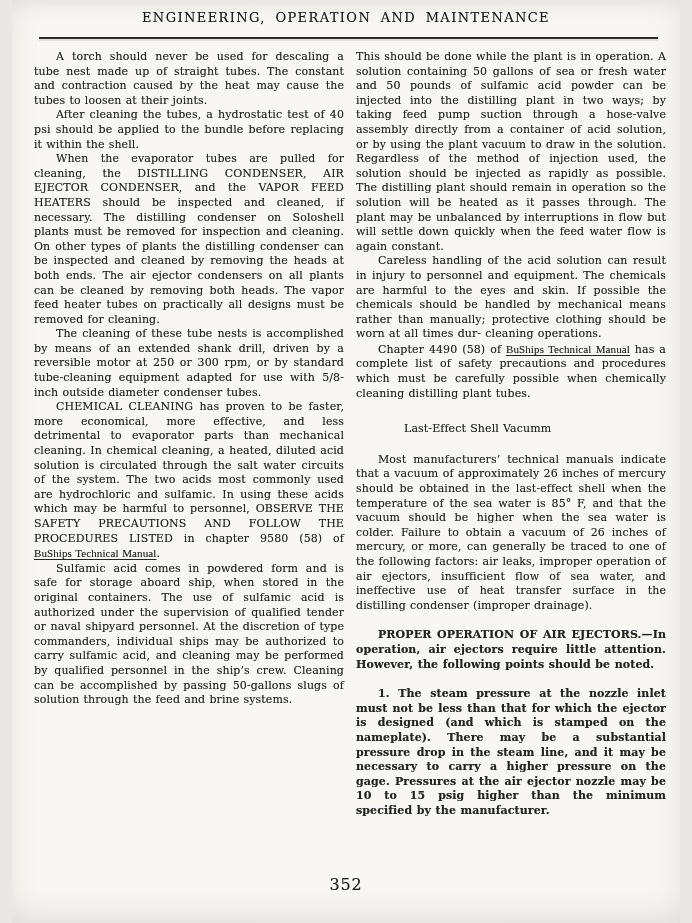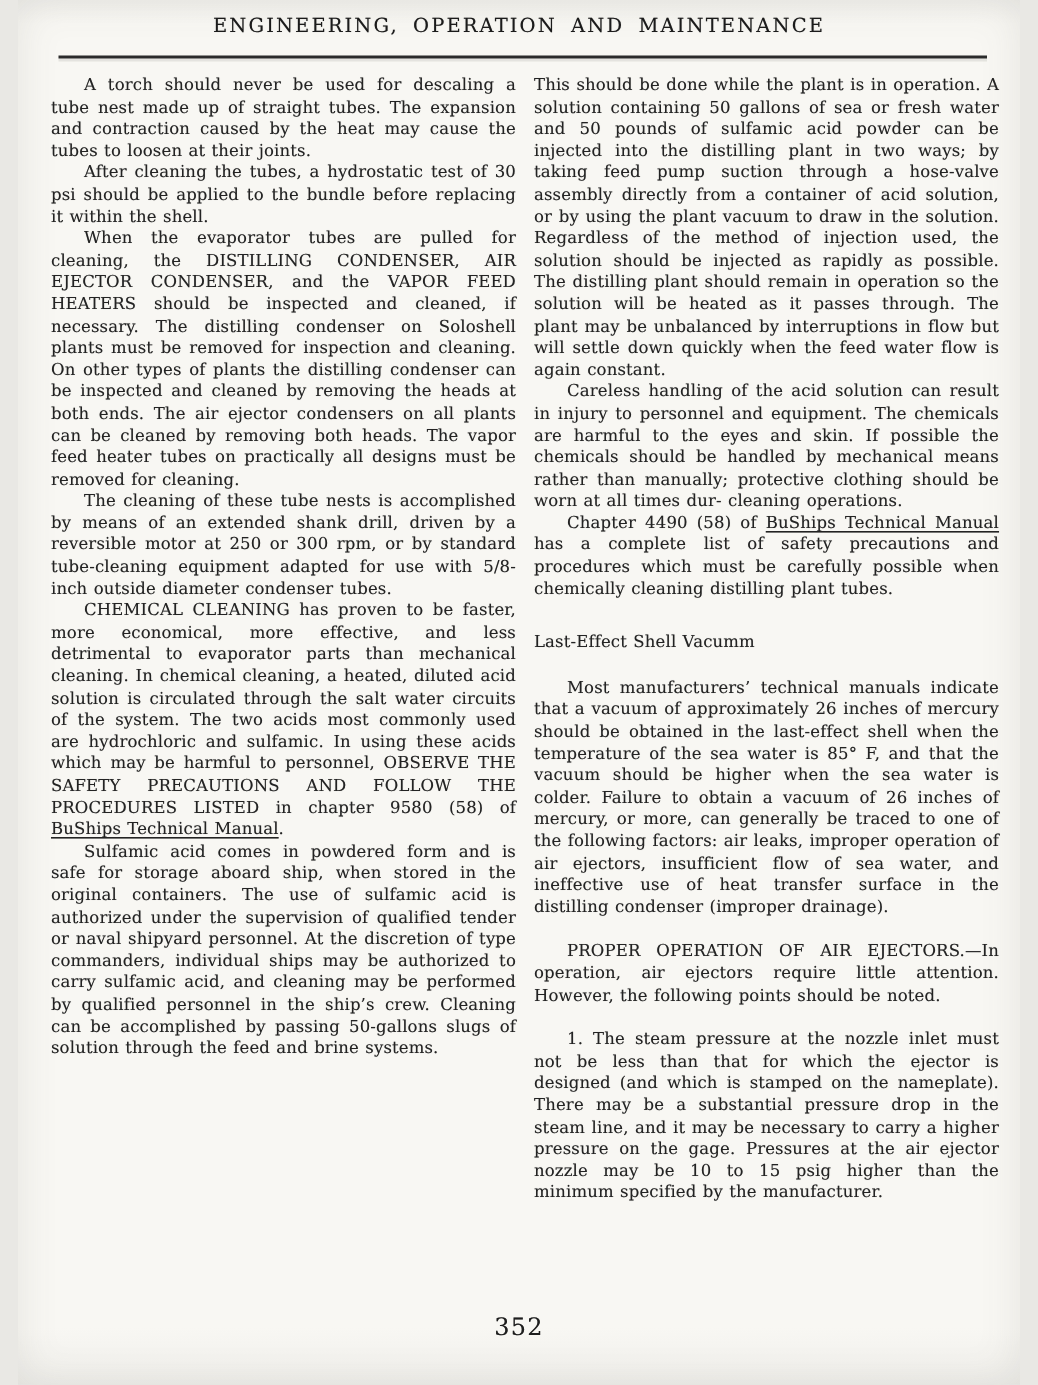--- a/index.html
+++ b/index.html
@@ -32,42 +32,42 @@
   .col {
     flex:1 1 0;
     font-size:11px; line-height:14.6px;
     text-align:justify;
     letter-spacing:0.1px; word-spacing:0.6px;
     color:#232323;
     text-shadow:0 0 0.45px rgba(20,20,20,0.38);
   }
   .col p { margin:0; text-indent:22px; }
   .col p.no-indent { text-indent:0; }
-  .col p.gap { margin-top:15px; }
-  .col p.subheading { text-indent:0; margin-top:21px; margin-bottom:16px; }
-  .u { text-decoration:underline; text-underline-offset:2px; }
+  .col p.gap { margin-top:15px;font-weight:bold; }
+  .col p.subheading { text-indent:0; margin-top:21px; margin-bottom:16px;margin-left:48px; }
+  .u { text-decoration:underline; text-underline-offset:2px;font-family:Liberation Serif, serif; }
   .page-number {
     position:absolute; bottom:29px; left:0; right:0;
     text-align:center;
     font-size:16px; letter-spacing:0.8px;
     color:#1e1e1e;
     text-shadow:0 0 0.4px rgba(0,0,0,0.4);
   }
 </style>
 </head>
 <body>
 
 <div class="page">
   <div class="header-title">ENGINEERING, OPERATION AND MAINTENANCE</div>
   <div class="header-rule"></div>
 
   <div class="columns">
     <div class="col">
-        <p><span>A torch should never be used for descaling a tube nest made up of straight tubes. The expansion and contraction caused by the heat may cause the tubes to loosen at their joints.</span></p>
-        <p><span>After cleaning the tubes, a hydrostatic test of 30 psi should be applied to the bundle before replacing it within the shell.</span></p>
+        <p><span>A torch should never be used for descaling a tube nest made up of straight tubes. The constant and contraction caused by the heat may cause the tubes to loosen at their joints.</span></p>
+        <p><span>After cleaning the tubes, a hydrostatic test of 40 psi should be applied to the bundle before replacing it within the shell.</span></p>
         <p><span>When the evaporator tubes are pulled for cleaning, the DISTILLING CONDENSER, AIR EJECTOR CONDENSER, and the VAPOR FEED HEATERS should be inspected and cleaned, if necessary. The distilling condenser on Soloshell plants must be removed for inspection and cleaning. On other types of plants the distilling condenser can be inspected and cleaned by removing the heads at both ends. The air ejector condensers on all plants can be cleaned by removing both heads. The vapor feed heater tubes on practically all designs must be removed for cleaning.</span></p>
         <p><span>The cleaning of these tube nests is accomplished by means of an extended shank drill, driven by a reversible motor at 250 or 300 rpm, or by standard tube-cleaning equipment adapted for use with 5/8-inch outside diameter condenser tubes.</span></p>
         <p><span>CHEMICAL CLEANING has proven to be faster, more economical, more effective, and less detrimental to evaporator parts than mechanical cleaning. In chemical cleaning, a heated, diluted acid solution is circulated through the salt water circuits of the system. The two acids most commonly used are hydrochloric and sulfamic. In using these acids which may be harmful to personnel, OBSERVE THE SAFETY PRECAUTIONS AND FOLLOW THE PROCEDURES LISTED in chapter 9580 (58) of </span><span class="u">BuShips Technical Manual</span><span>.</span></p>
         <p><span>Sulfamic acid comes in powdered form and is safe for storage aboard ship, when stored in the original containers. The use of sulfamic acid is authorized under the supervision of qualified tender or naval shipyard personnel. At the discretion of type commanders, individual ships may be authorized to carry sulfamic acid, and cleaning may be performed by qualified personnel in the ship’s crew. Cleaning can be accomplished by passing 50-gallons slugs of solution through the feed and brine systems.</span></p>
       </div>
     <div class="col">
         <p class="no-indent"><span>This should be done while the plant is in operation. A solution containing 50 gallons of sea or fresh water and 50 pounds of sulfamic acid powder can be injected into the distilling plant in two ways; by taking feed pump suction through a hose-valve assembly directly from a container of acid solution, or by using the plant vacuum to draw in the solution. Regardless of the method of injection used, the solution should be injected as rapidly as possible. The distilling plant should remain in operation so the solution will be heated as it passes through. The plant may be unbalanced by interruptions in flow but will settle down quickly when the feed water flow is again constant.</span></p>
         <p><span>Careless handling of the acid solution can result in injury to personnel and equipment. The chemicals are harmful to the eyes and skin. If possible the chemicals should be handled by mechanical means rather than manually; protective clothing should be worn at all times dur- cleaning operations.</span></p>
         <p><span>Chapter 4490 (58) of </span><span class="u">BuShips Technical Manual</span><span> has a complete list of safety precautions and procedures which must be carefully possible when chemically cleaning distilling plant tubes.</span></p>
         <p class="subheading"><span>Last-Effect Shell Vacumm</span></p>

